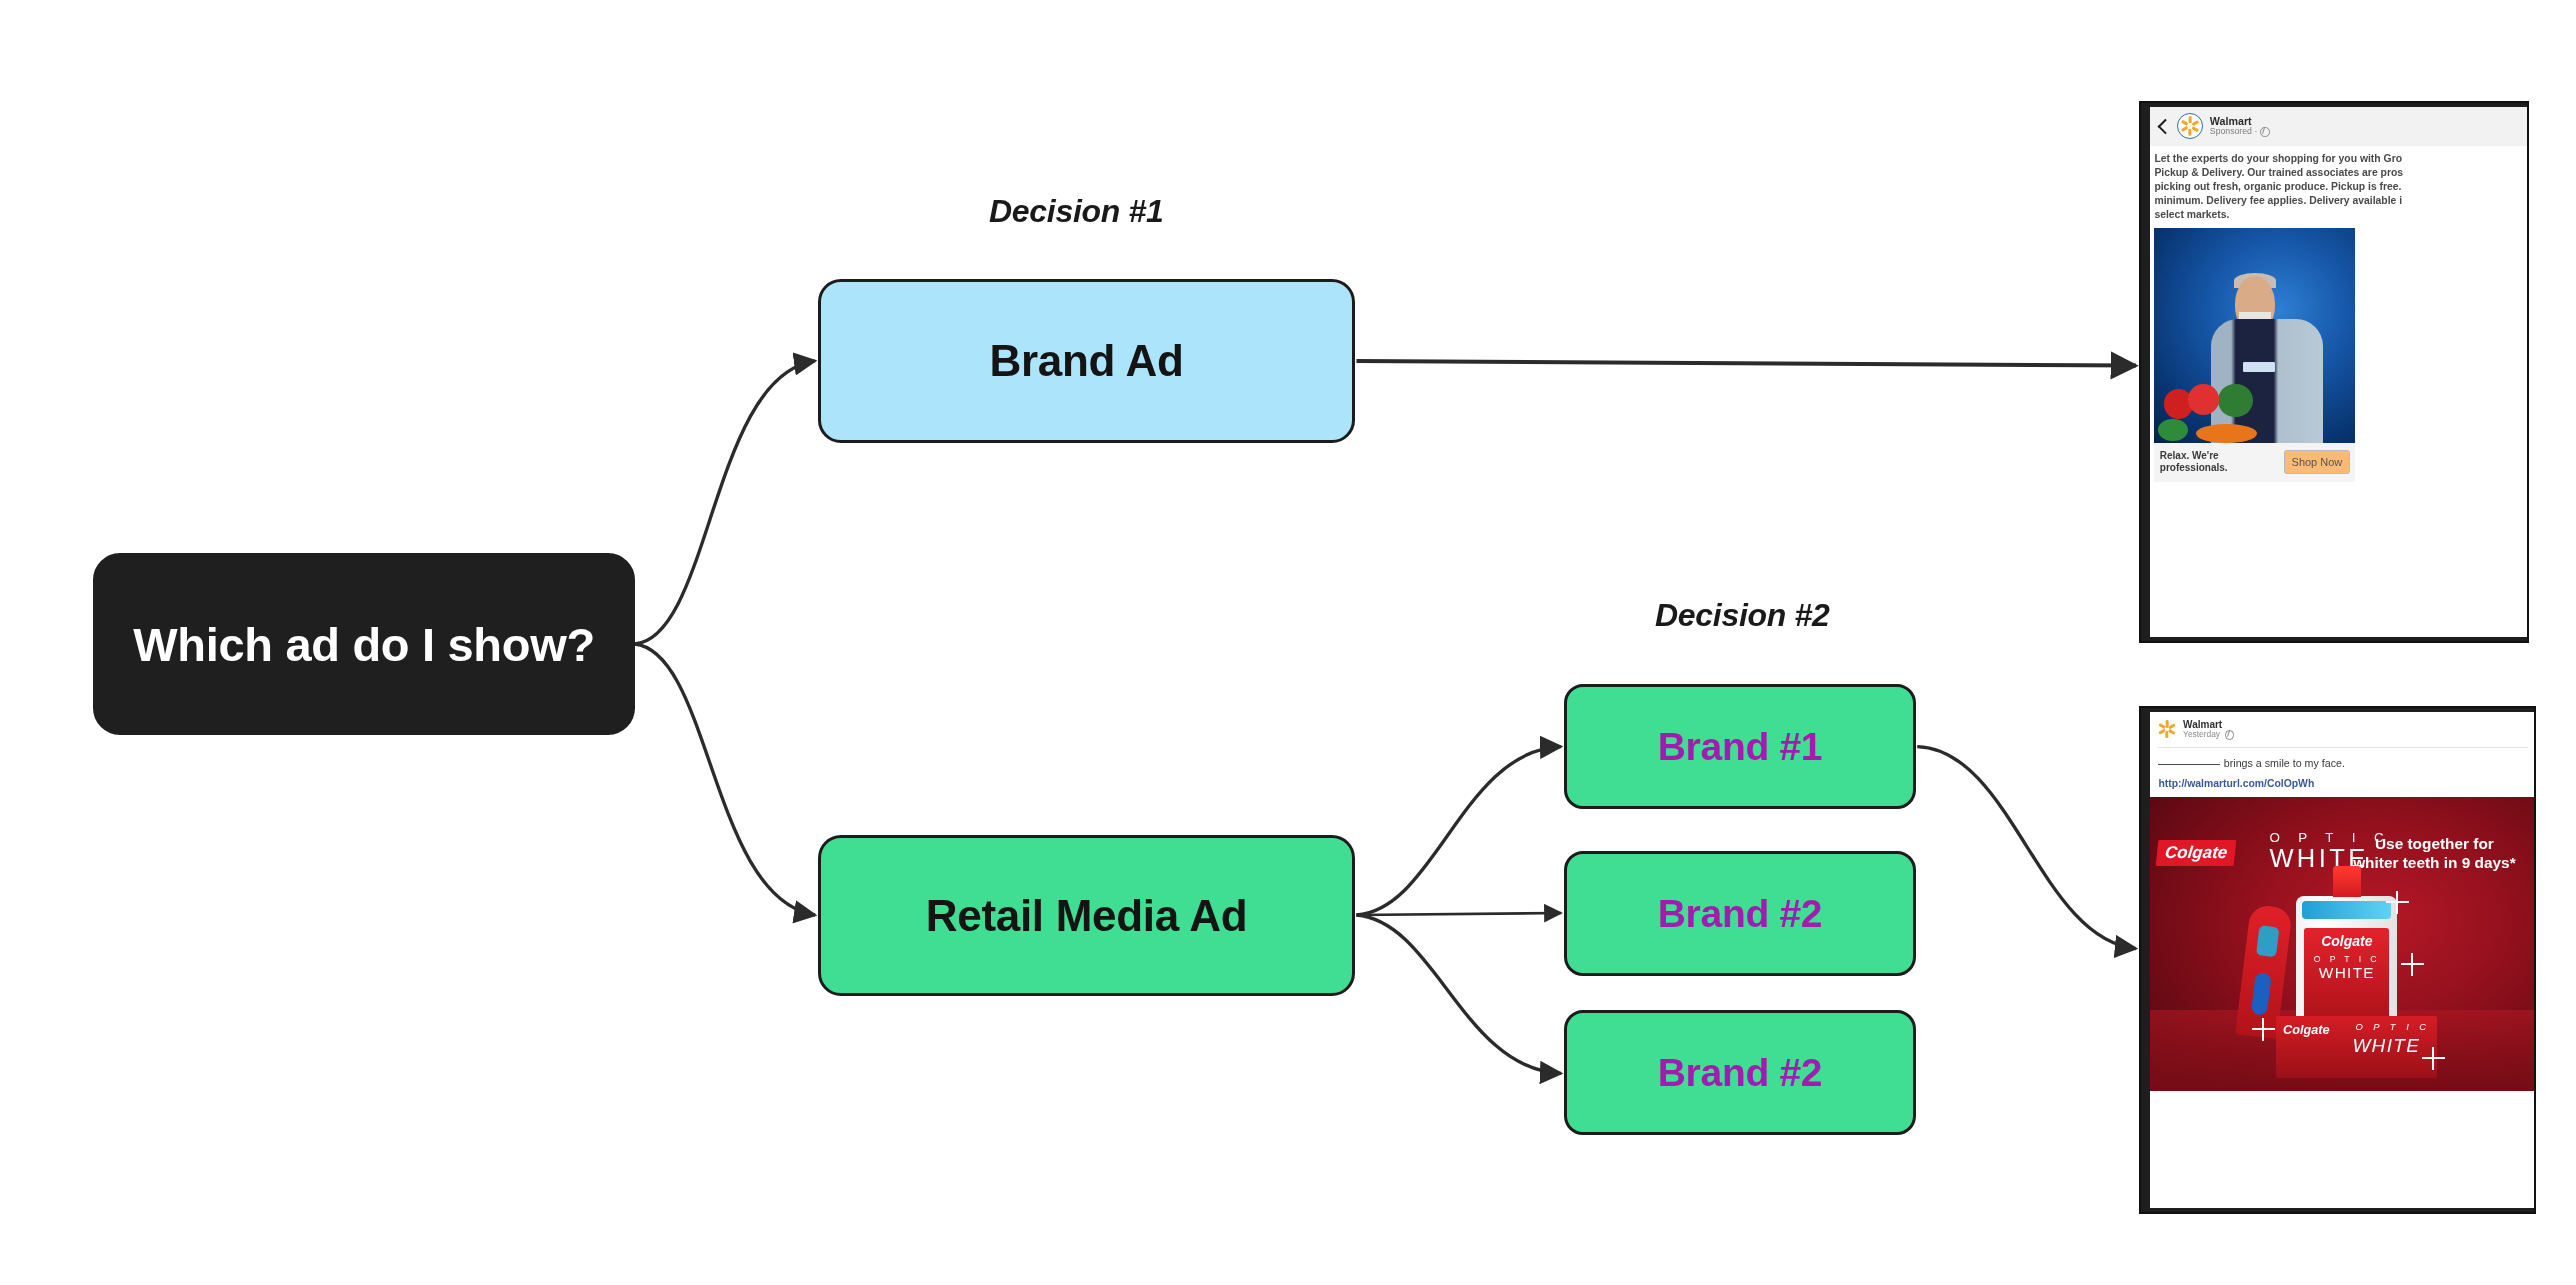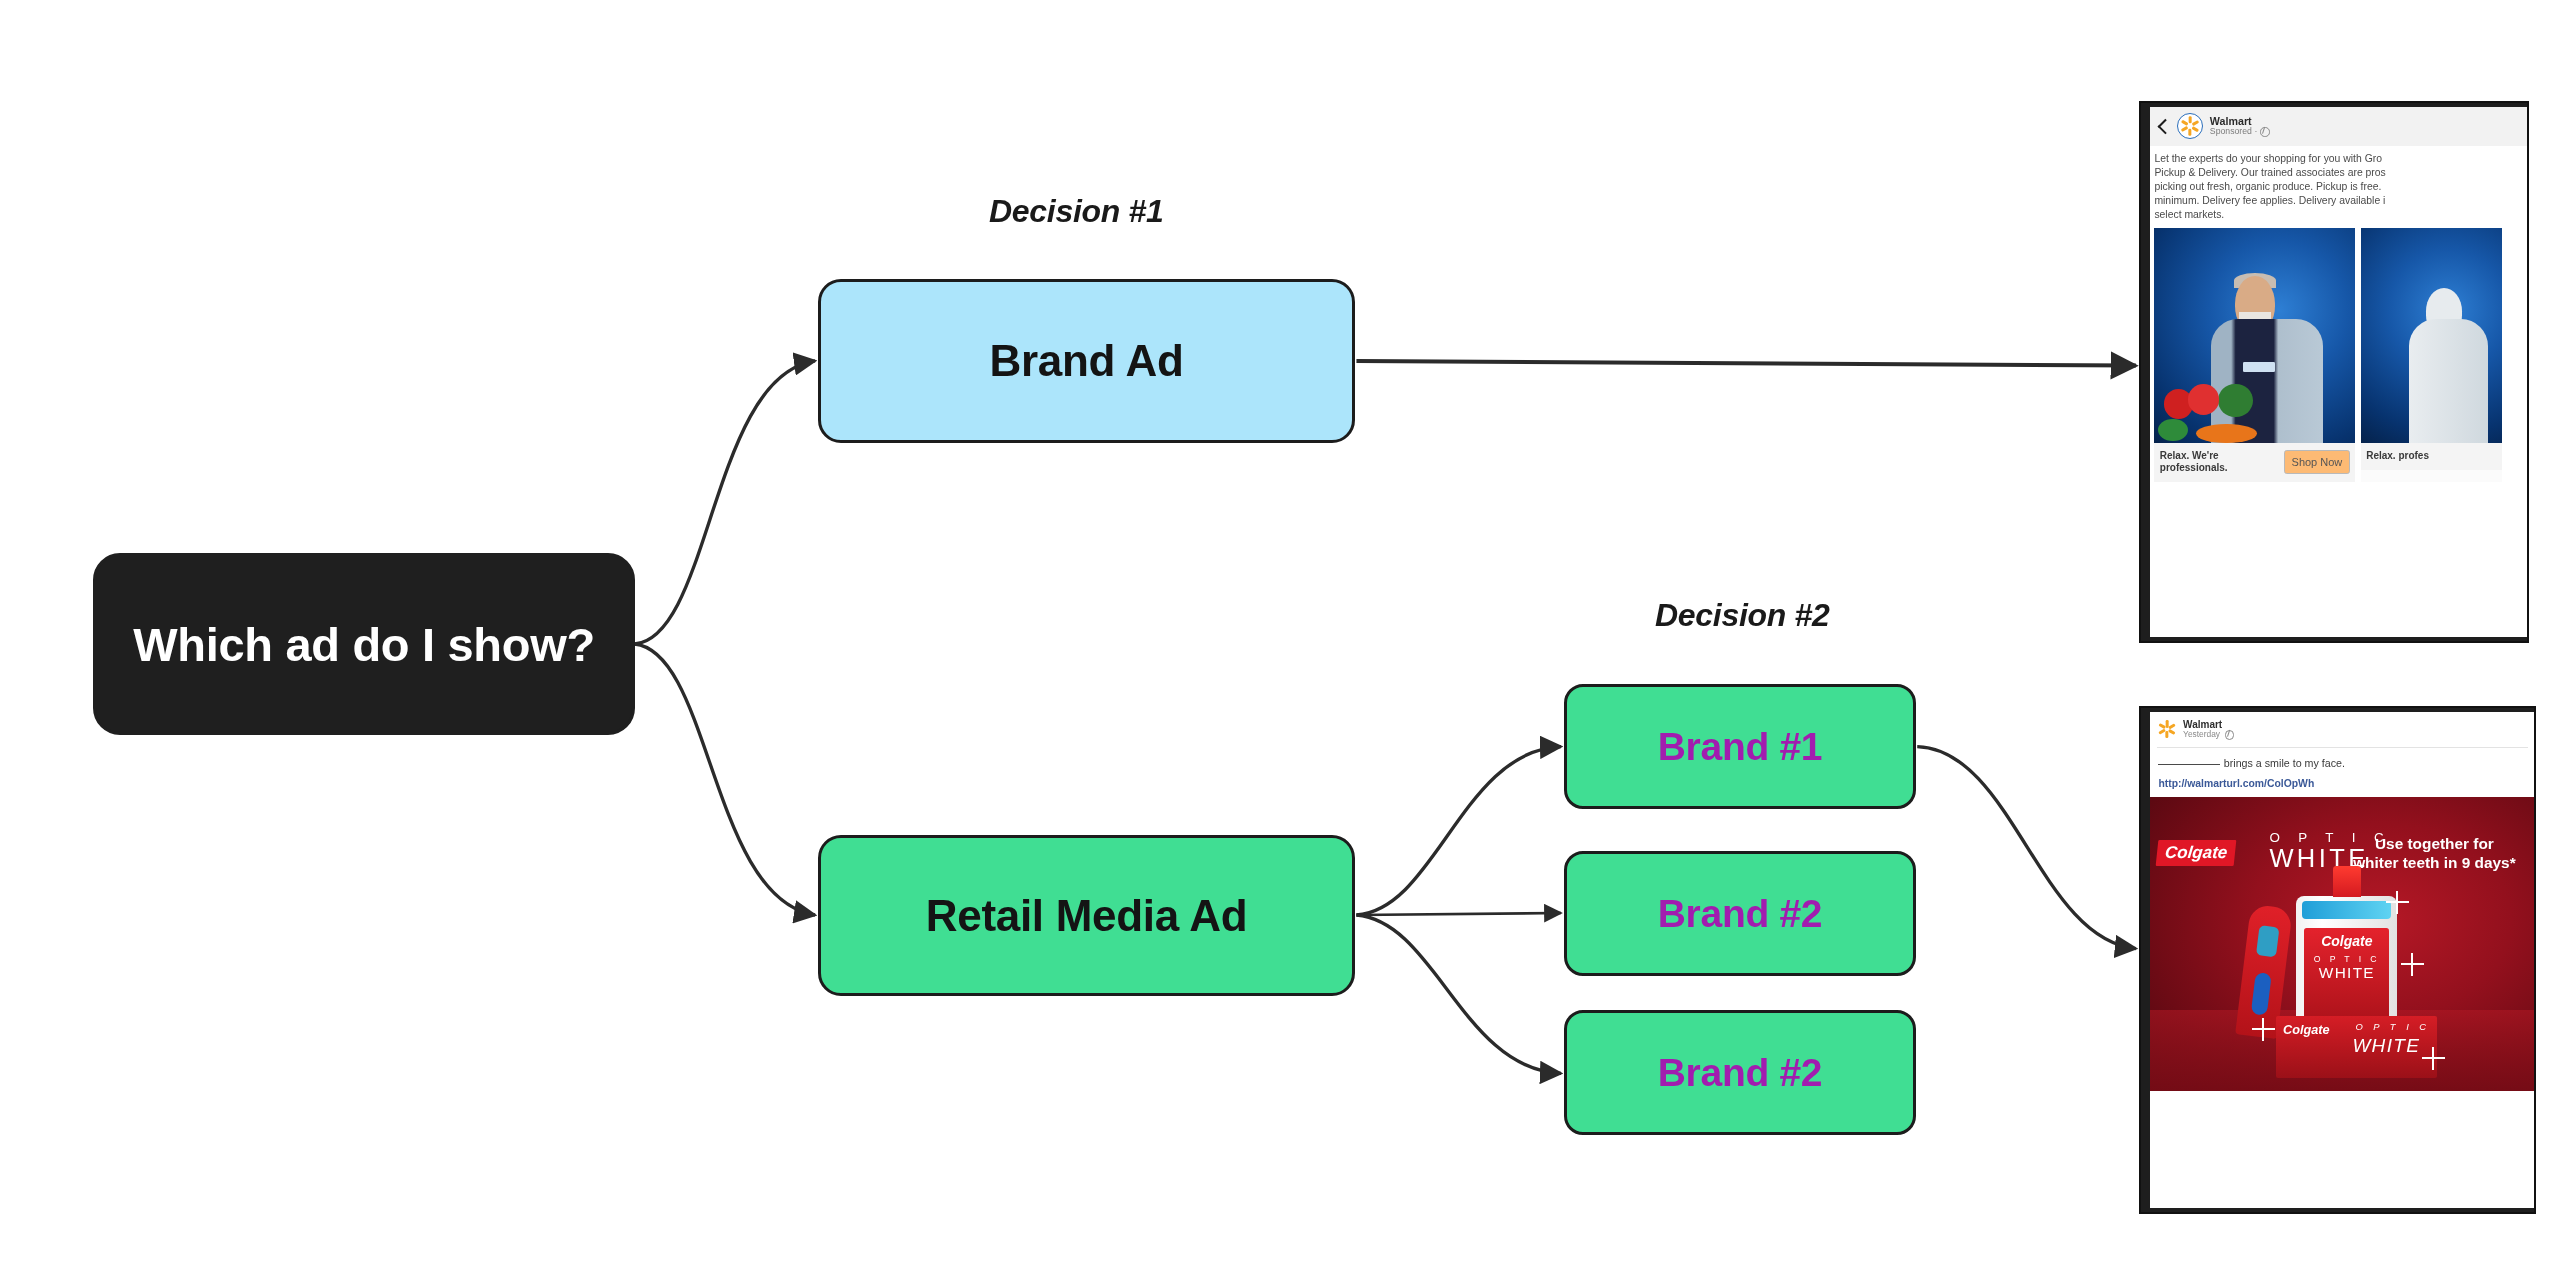--- a/index.html
+++ b/index.html
@@ -50,21 +50,21 @@
   .wm-names{display:flex;flex-direction:column;line-height:1.12;}
   .wm-brand{font-size:10.7px;font-weight:bold;color:#2b2b2b;}
   .wm-meta{font-size:8.7px;color:#7c7c7c;display:flex;align-items:center;gap:2.7px;}
   .globe{width:7.4px;height:7.4px;border-radius:50%;border:1px solid #8a8a8a;display:inline-block;
      position:relative;}
   .globe::after{content:"";position:absolute;left:2px;top:-1px;width:1.3px;height:7.4px;
      border-left:1px solid #8a8a8a;transform:rotate(18deg);}
 
   .wm-body{font-size:10.4px;line-height:1.33;color:#4a4a4a;padding:6.7px 0 6.7px 4px;
      white-space:nowrap;overflow:hidden;}
-  .wm-body div{overflow:hidden;}
+  .wm-body div{overflow:hidden;font-weight:bold;}
 
   .wm-carousel{display:flex;gap:5.4px;padding-left:4px;}
   .wm-slide{flex:0 0 auto;width:201px;background:#fbfbfb;}
   .wm-slide.second{width:141px;}
   .wm-photo{height:215px;position:relative;overflow:hidden;
      background:radial-gradient(circle at 62% 38%, #2e7fd4 0%, #1657a8 38%, #07336f 78%, #05224b 100%);}
   .torso{position:absolute;left:28%;bottom:0;width:56%;height:58%;
      background:linear-gradient(90deg,#9fb3c4 0%,#9fb3c4 18%,#1c2340 22%,#1c2340 56%,#aebfcd 60%,#b9c9d6 100%);
      border-radius:27px 27px 0 0;}
   .badge{position:absolute;left:44%;bottom:33%;width:16%;height:5%;background:#cfe1f2;border-radius:1.3px;}
@@ -222,29 +222,20 @@
                 <i class="tom1"></i>
                 <i class="tom2"></i>
             </span>
           </div>
           <div class="wm-caption">
             <span class="wm-cap-text">Relax. We're professionals.</span>
             <span class="wm-cta">Shop Now</span>
           </div>
         </div>
 
-        <div class="wm-slide second">
-          <div class="wm-photo">
-            <span class="head" style="left:46%;bottom:50%;width:26%;height:22%;background:#e7ebee;"></span>
-            <span class="torso" style="left:34%;background:linear-gradient(90deg,#e9edf0,#cfd8de);"></span>
-          </div>
-          <div class="wm-caption">
-            <span class="wm-cap-text">Relax. profes</span>
-          </div>
-        </div>
 
       </div>
     </div>
   </div>
 
   <div class="ad-card" id="colgate-retail-ad-card">
     <div class="card-inner">
 
       <div class="cg-head">
         <span class="cg-avatar">

